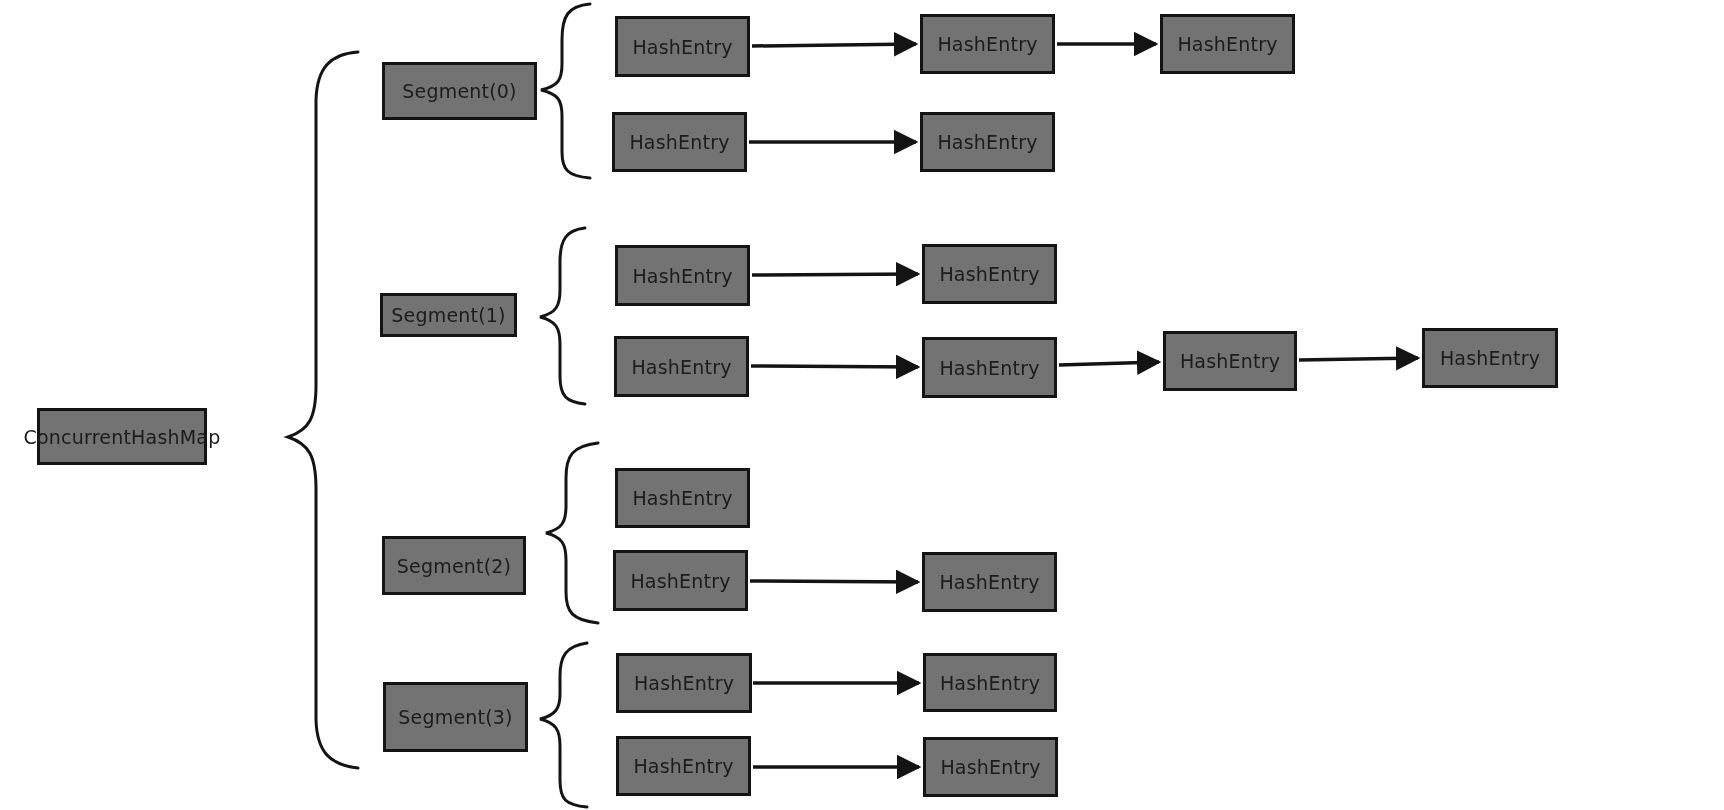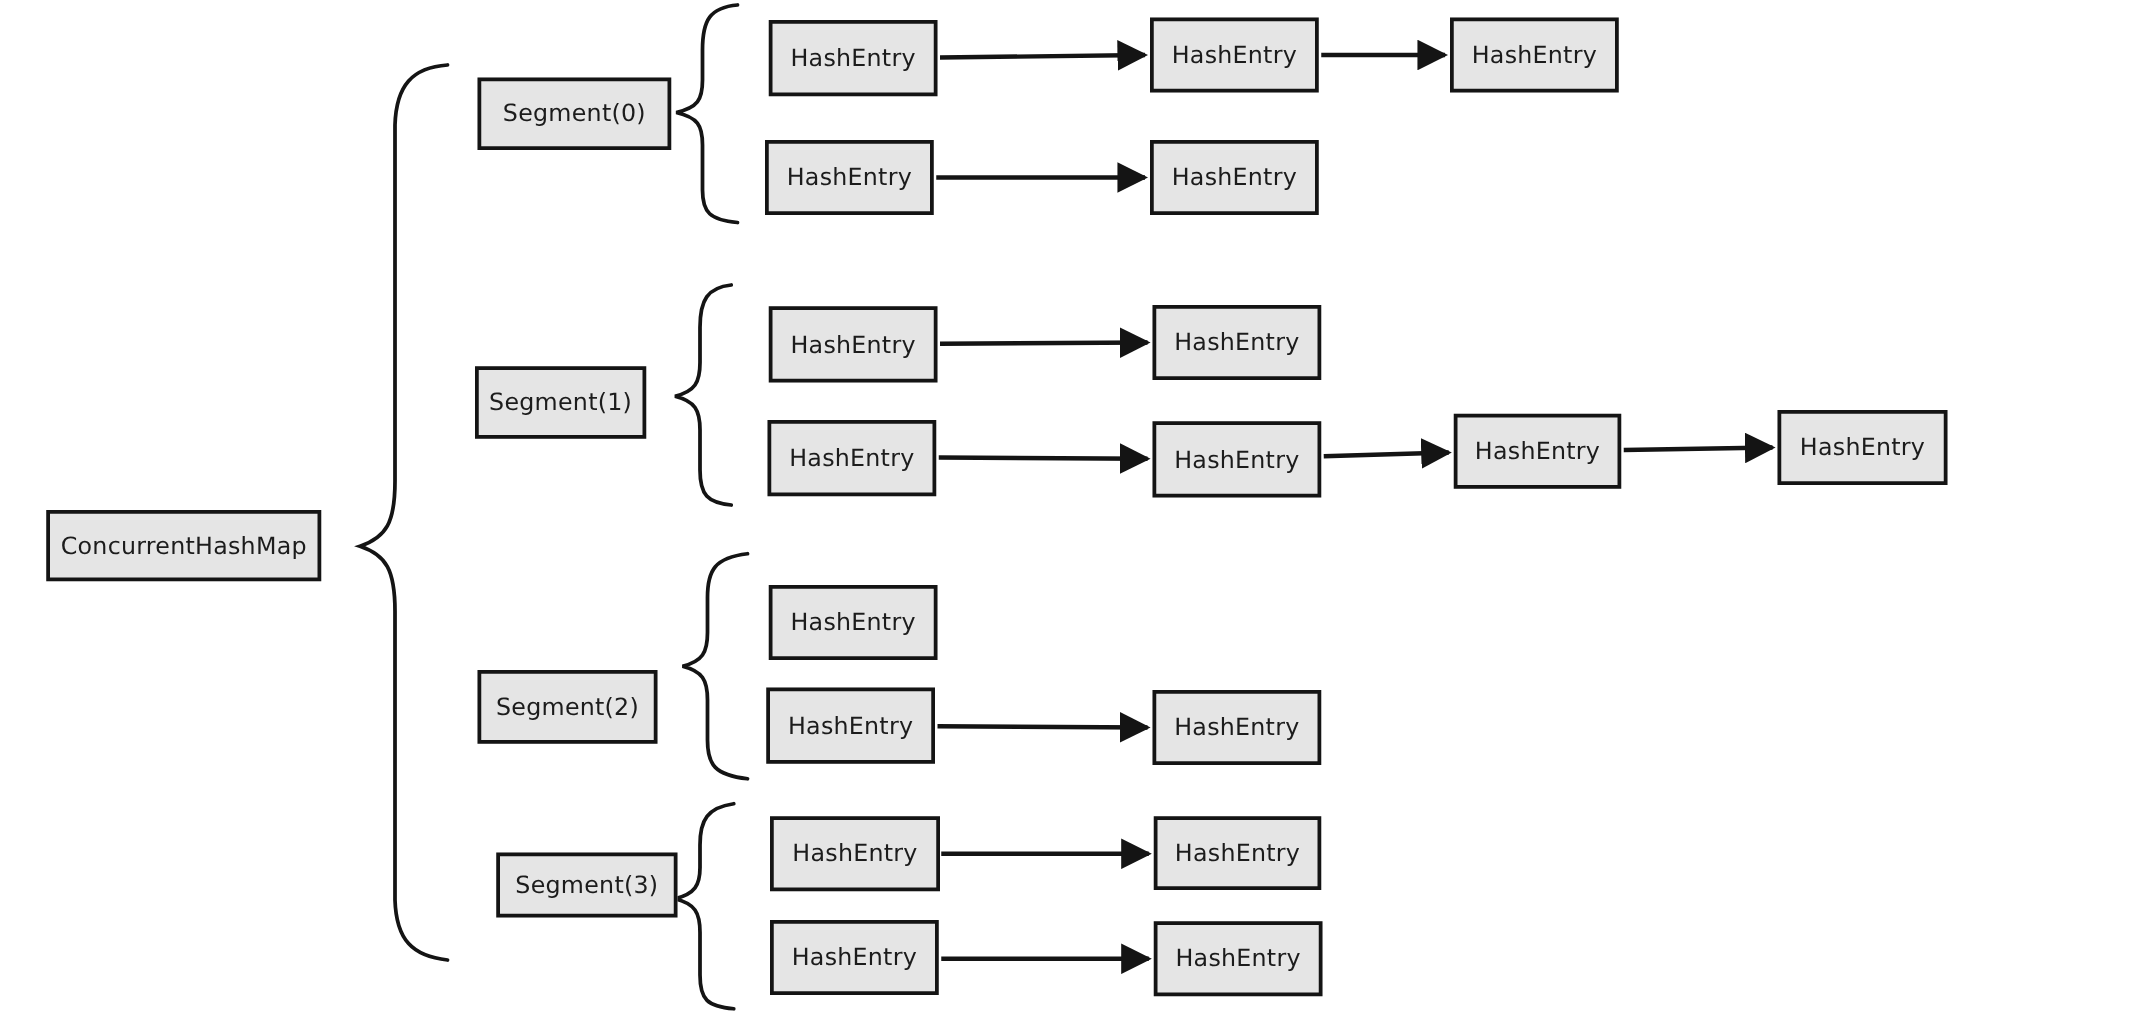--- a/index.html
+++ b/index.html
@@ -20,21 +20,21 @@
     left: 0;
     top: 0;
     width: 1724px;
     height: 810px;
     pointer-events: none;
   }
   .node {
     position: absolute;
     box-sizing: border-box;
     border: 3.5px solid #141414;
-    background: #e5e5e5;
+    background: #737373;
     display: flex;
     align-items: center;
     justify-content: center;
     color: #1c1c1c;
     font-size: 19px;
     letter-spacing: 0.2px;
     white-space: nowrap;
   }
   .brace {
     fill: none;
@@ -81,26 +81,26 @@
     <path class="arrow" marker-end="url(#arrowhead)" d="M 1059 365 L 1159 362"></path>
     <path class="arrow" marker-end="url(#arrowhead)" d="M 1299 360 L 1418 358"></path>
 
     <path class="arrow" marker-end="url(#arrowhead)" d="M 750 581 L 918 582"></path>
 
     <path class="arrow" marker-end="url(#arrowhead)" d="M 753 683 L 919 683"></path>
 
     <path class="arrow" marker-end="url(#arrowhead)" d="M 753 767 L 919 767"></path>
   </svg>
 
-  <div class="node" style="left:37px; top:408px; width:220px; height:57px;">ConcurrentHashMap</div>
+  <div class="node" style="left:37px; top:408px; width:170px; height:57px;">ConcurrentHashMap</div>
 
   <div class="node" style="left:382px; top:62px; width:155px; height:58px;">Segment(0)</div>
-  <div class="node" style="left:380px; top:293px; width:137px; height:58px;">Segment(1)</div>
+  <div class="node" style="left:380px; top:293px; width:137px; height:44px;">Segment(1)</div>
   <div class="node" style="left:382px; top:516px; width:144px; height:59px;margin-top:20px;">Segment(2)</div>
-  <div class="node" style="left:397px; top:682px; width:145px; height:52px;">Segment(3)</div>
+  <div class="node" style="left:383px; top:682px; width:145px; height:70px;">Segment(3)</div>
 
   <div class="node" style="left:615px; top:16px; width:135px; height:61px;">HashEntry</div>
   <div class="node" style="left:920px; top:14px; width:135px; height:60px;">HashEntry</div>
   <div class="node" style="left:1160px; top:14px; width:135px; height:60px;">HashEntry</div>
 
   <div class="node" style="left:612px; top:112px; width:135px; height:60px;">HashEntry</div>
   <div class="node" style="left:920px; top:112px; width:135px; height:60px;">HashEntry</div>
 
   <div class="node" style="left:615px; top:245px; width:135px; height:61px;">HashEntry</div>
   <div class="node" style="left:922px; top:244px; width:135px; height:60px;">HashEntry</div>

